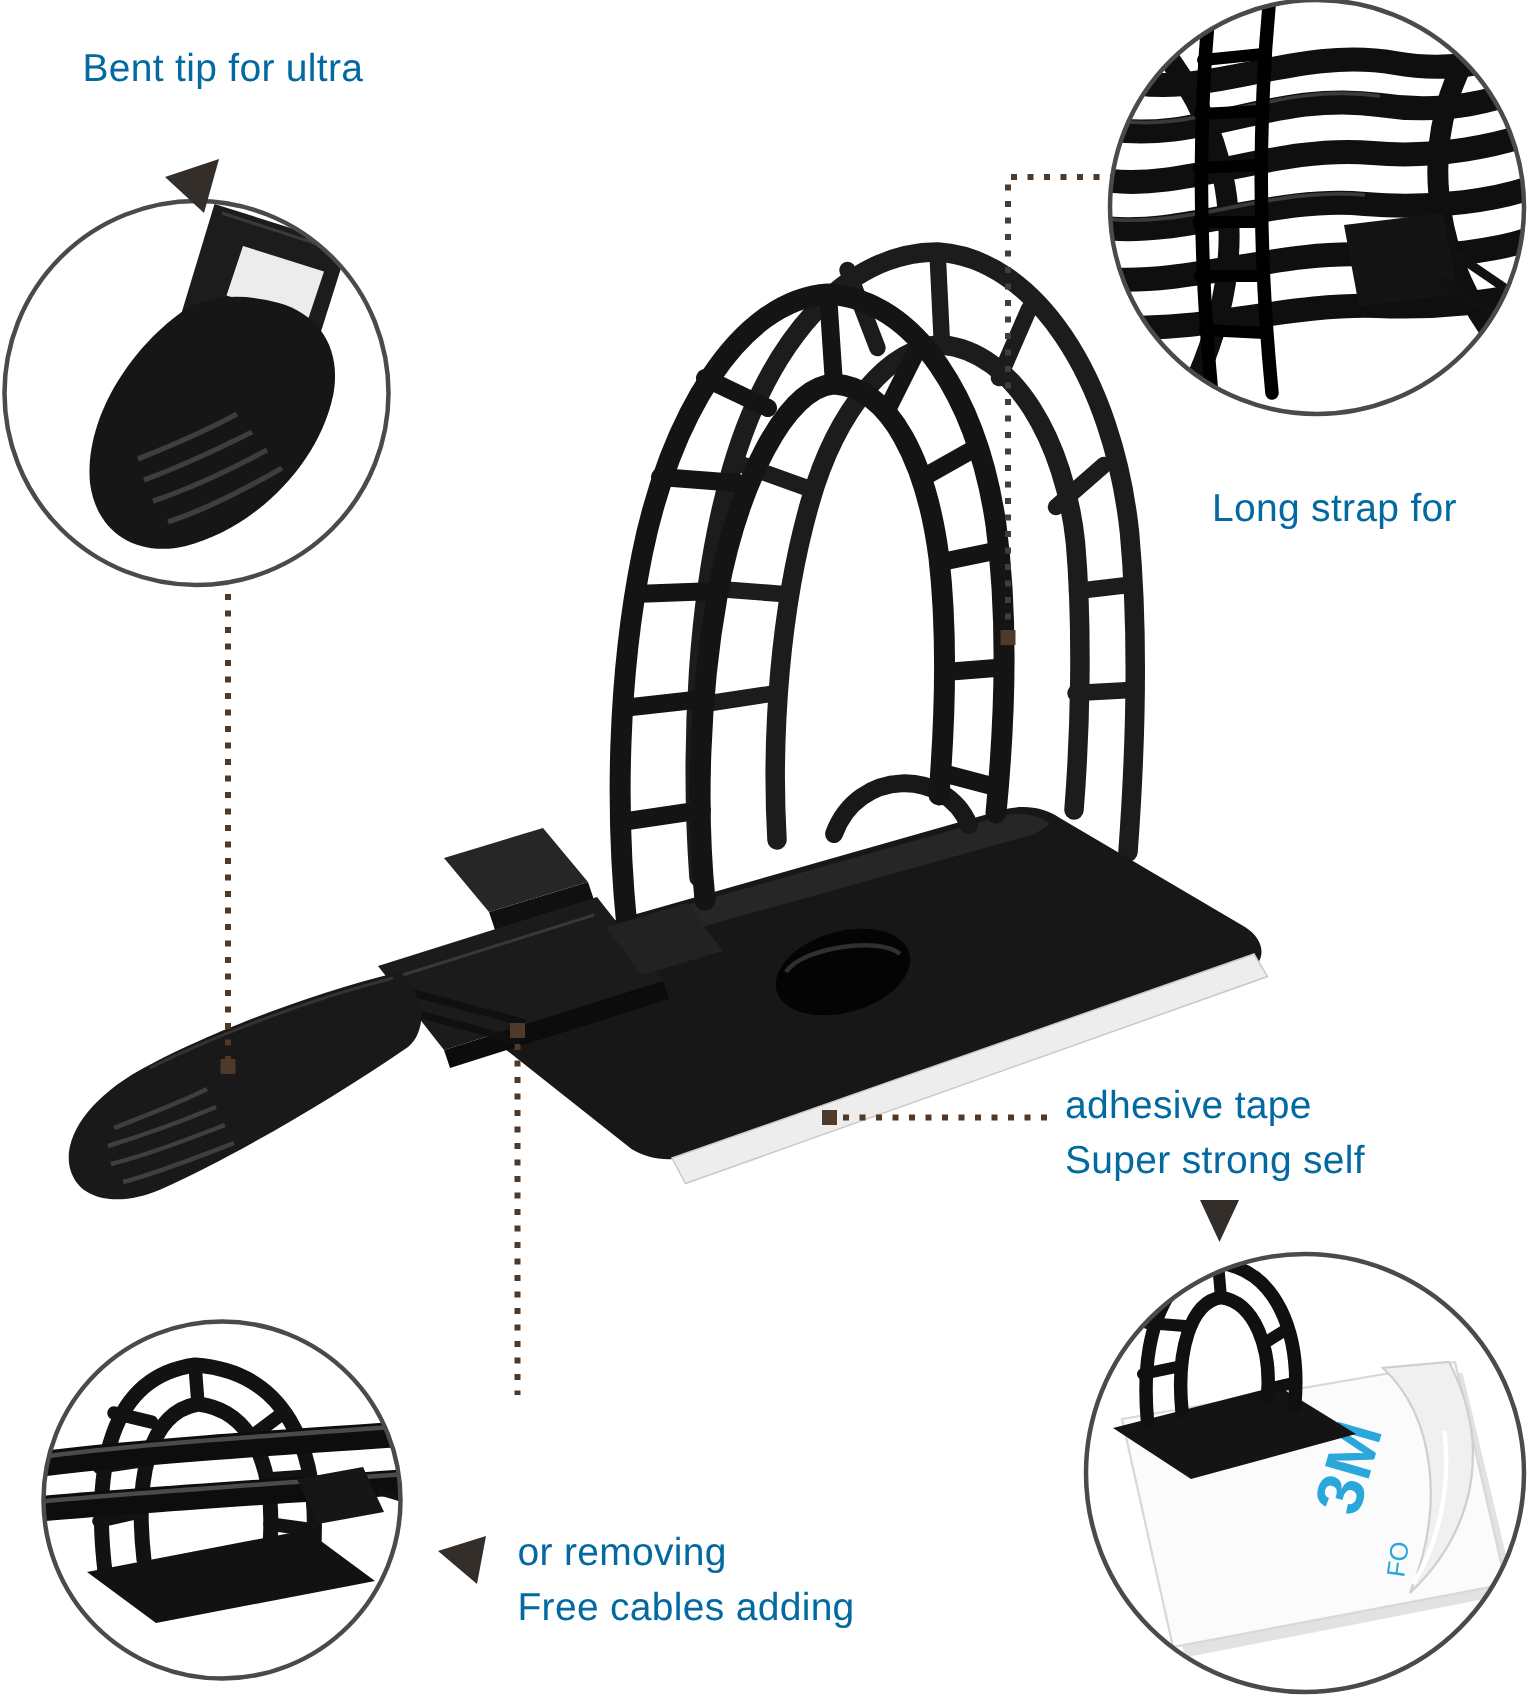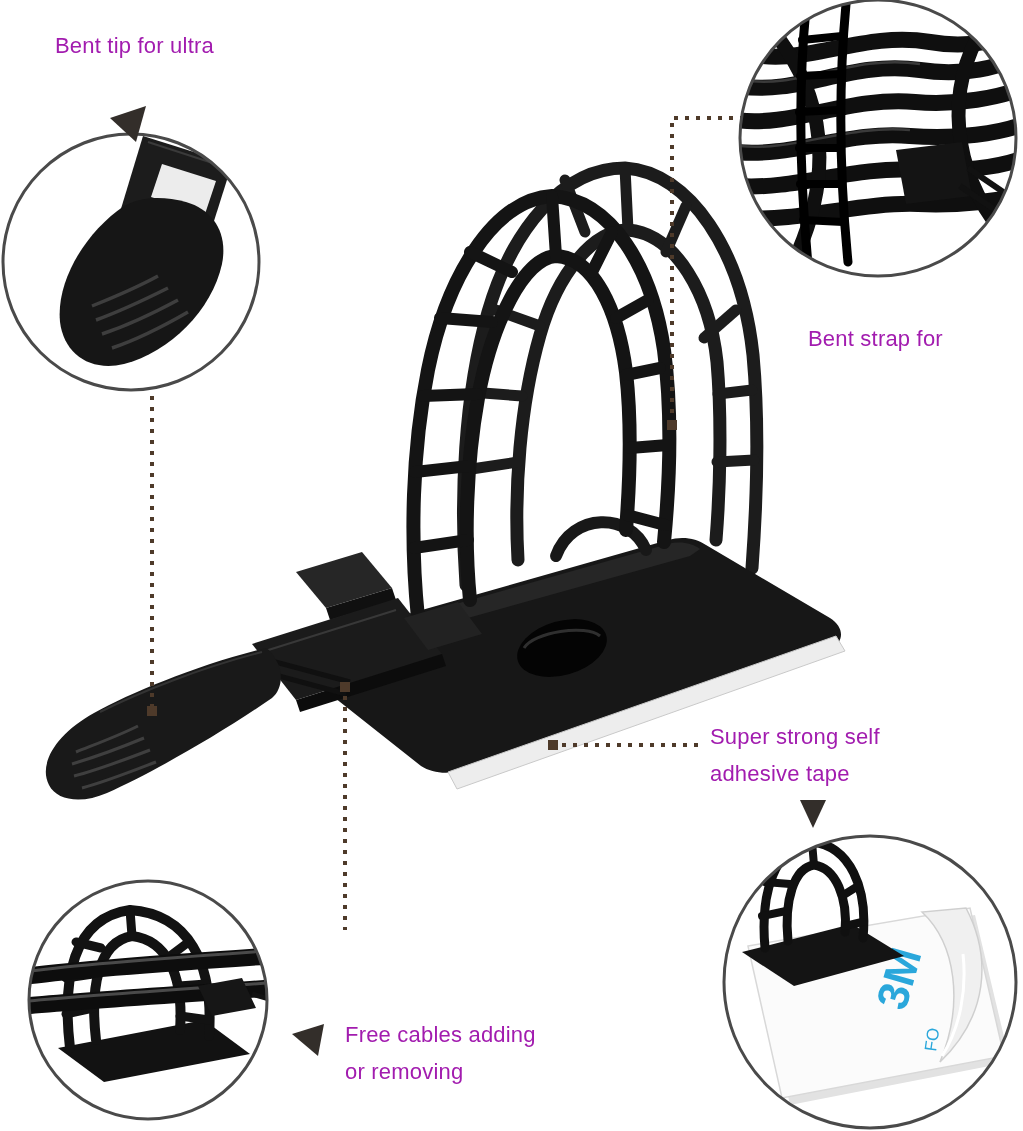--- a/index.html
+++ b/index.html
@@ -6,22 +6,22 @@
   .canvas{
     position:relative;
     width:1023px;height:1131px;
     background:#ffffff;
     overflow:hidden;
     font-family:"Liberation Sans", sans-serif;
   }
   .art{position:absolute;left:0;top:0;display:block;}
   .callout{
     position:absolute;
-    color:#a21caf;
-    font-size:22px;
+    color:#0369a1;
+    font-size:26px;
     line-height:37px;
     letter-spacing:0.2px;
     white-space:nowrap;
   }
   #callout-bent-tip{left:55px;top:27px;}
   #callout-long-strap{left:808px;top:320px;}
   #callout-adhesive{left:710px;top:718px;}
   #callout-free-cables{left:345px;top:1016px;}
   svg text.tape-brand{
     font-family:"Liberation Sans", sans-serif;
@@ -250,26 +250,26 @@
     <polygon points="800,800 826,800 813,828"></polygon>
     <polygon points="324,1024 318,1056 292,1034"></polygon>
   </g>
 </svg>
 
 <div class="callout" id="callout-bent-tip">
   <div>Bent tip for ultra</div>
 </div>
 
 <div class="callout" id="callout-long-strap">
-  <div>Bent strap for</div>
+  <div>Long strap for</div>
 </div>
 
 <div class="callout" id="callout-adhesive">
+  <div>adhesive tape</div>
   <div>Super strong self</div>
-  <div>adhesive tape</div>
 </div>
 
 <div class="callout" id="callout-free-cables">
+  <div>or removing</div>
   <div>Free cables adding</div>
-  <div>or removing</div>
 </div>
 
 </div>
 
 </body></html>

